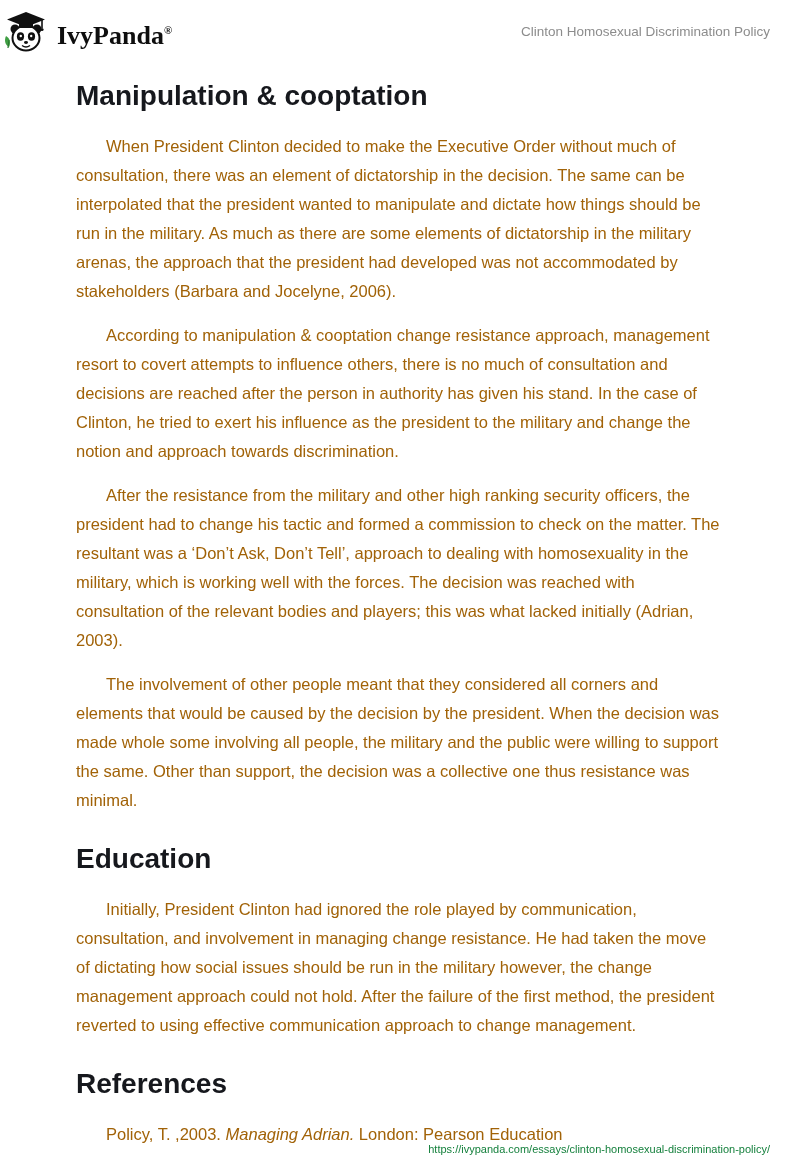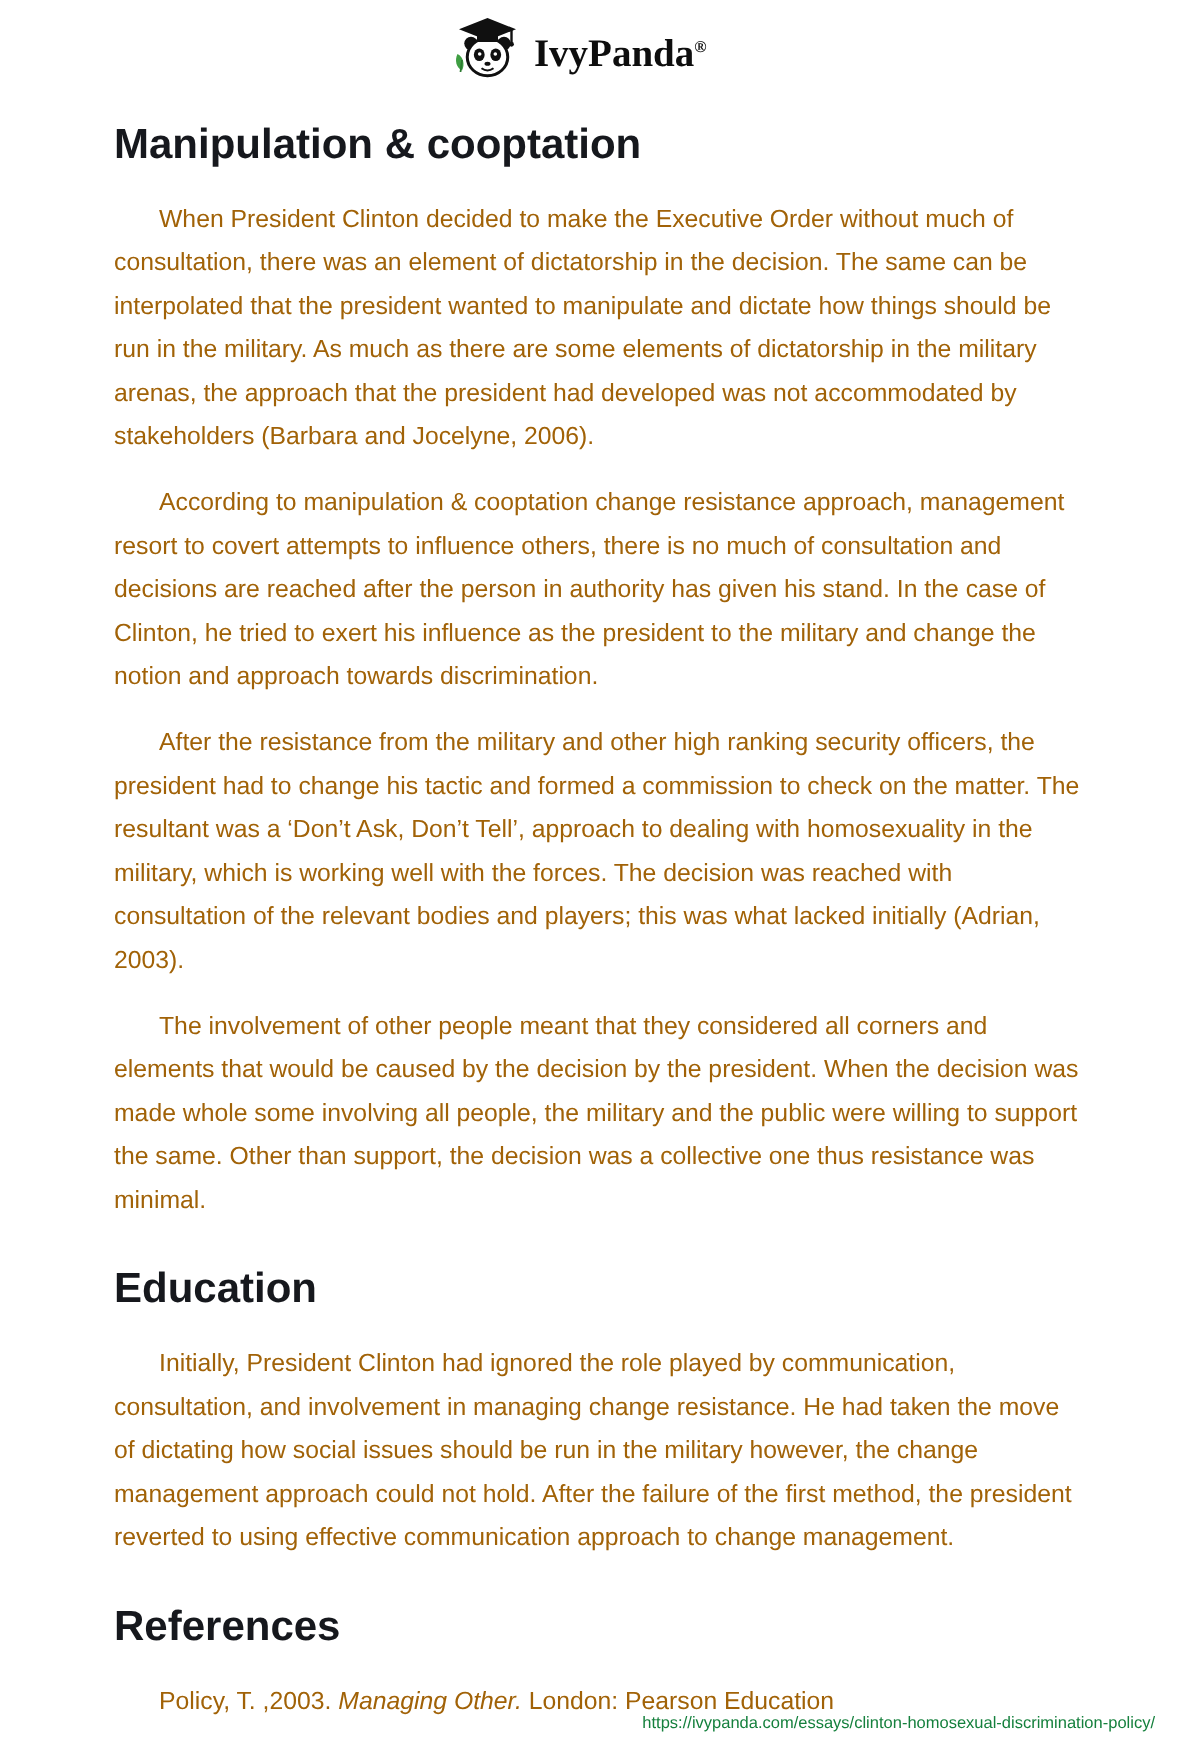--- a/index.html
+++ b/index.html
@@ -8,21 +8,21 @@
     width: 800px;
     height: 1160px;
     background: #ffffff;
     font-family: "Liberation Sans", sans-serif;
     color: #3f3f3f;
     position: relative;
     overflow: hidden;
   }
   .header {
     display: flex;
-    justify-content: center;
+    justify-content: space-between;
     align-items: flex-start;
     padding: 10px 30px 0 2px;
   }
   .brand {
     display: flex;
     align-items: center;
     gap: 9px;
     cursor: pointer;
   }
   .logo-svg { display: block; }
@@ -96,29 +96,30 @@
         <path d="M20 35.5 Q24 38.5 28 35.5" stroke="#101010" stroke-width="1.4" fill="none"></path>
 
         <polygon points="24,2 43,9.5 24,17 5,9.5" fill="#101010"></polygon>
         <rect x="17" y="13" width="14" height="5" rx="1" fill="#101010"></rect>
         <path d="M40 10 L40 18" stroke="#101010" stroke-width="1.6"></path>
         <circle cx="40" cy="19.5" r="1.6" fill="#101010"></circle>
       </svg>
     </span>
     <span class="brand-name"><span>IvyPanda</span><span class="brand-reg">®</span></span>
   </div>
+  <div class="doc-title">Clinton Homosexual Discrimination Policy</div>
 </div>
 
 <div class="content">
   <h1 class="first">Manipulation &amp; cooptation</h1>
   <p>When President Clinton decided to make the Executive Order without much of consultation, there was an element of dictatorship in the decision. The same can be interpolated that the president wanted to manipulate and dictate how things should be run in the military. As much as there are some elements of dictatorship in the military arenas, the approach that the president had developed was not accommodated by stakeholders (Barbara and Jocelyne, 2006).</p>
   <p>According to manipulation &amp; cooptation change resistance approach, management resort to covert attempts to influence others, there is no much of consultation and decisions are reached after the person in authority has given his stand. In the case of Clinton, he tried to exert his influence as the president to the military and change the notion and approach towards discrimination.</p>
   <p>After the resistance from the military and other high ranking security officers, the president had to change his tactic and formed a commission to check on the matter. The resultant was a ‘Don’t Ask, Don’t Tell’, approach to dealing with homosexuality in the military, which is working well with the forces. The decision was reached with consultation of the relevant bodies and players; this was what lacked initially (Adrian, 2003).</p>
   <p>The involvement of other people meant that they considered all corners and elements that would be caused by the decision by the president. When the decision was made whole some involving all people, the military and the public were willing to support the same. Other than support, the decision was a collective one thus resistance was minimal.</p>
 
   <h1>Education</h1>
   <p>Initially, President Clinton had ignored the role played by communication, consultation, and involvement in managing change resistance. He had taken the move of dictating how social issues should be run in the military however, the change management approach could not hold. After the failure of the first method, the president reverted to using effective communication approach to change management.</p>
 
   <h1>References</h1>
-  <p><span>Policy, T. ,2003. </span><span class="italic">Managing Other.</span><span> London: Pearson Education</span></p>
+  <p><span>Policy, T. ,2003. </span><span class="italic">Managing Adrian.</span><span> London: Pearson Education</span></p>
 </div>
 
 <div class="footer-url">https://ivypanda.com/essays/clinton-homosexual-discrimination-policy/</div>
 
 </body></html>

